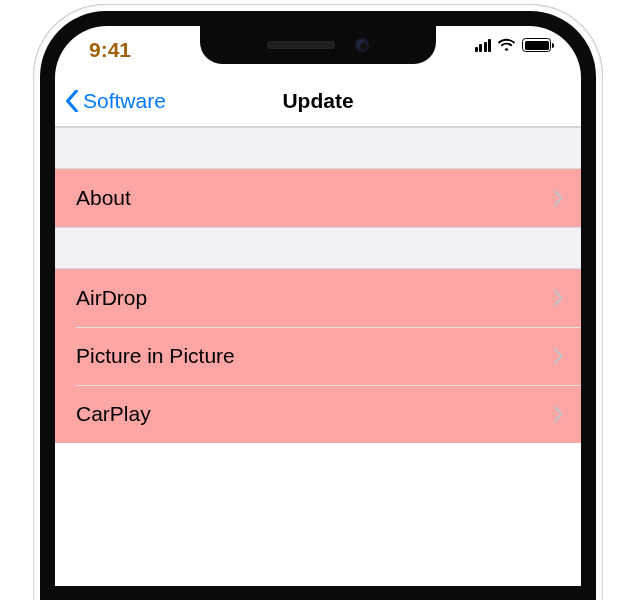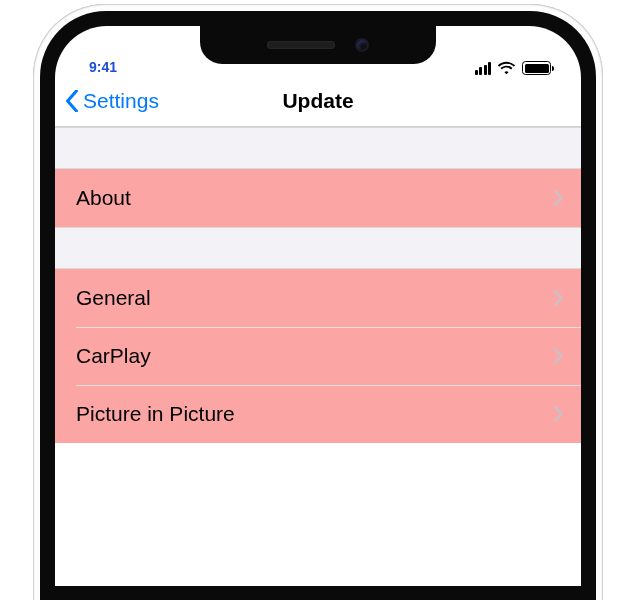--- a/index.html
+++ b/index.html
@@ -71,25 +71,25 @@
       border-radius: 50%;
       border: 2px solid #1b1b2b;
       box-shadow: inset 2px 2px 3px rgba(70,90,180,0.4);
     }
     
     
     .status-bar {
       height: 49px;
       display: flex;
       justify-content: space-between;
-      align-items: flex-end;
+      align-items: flex-start;
       padding: 12px 30px 0 34px;
       font-weight: 600;
-      font-size: 14px;
-      color: #1d4ed8;
+      font-size: 21px;
+      color: #a16207;
     }
     .status-right {
       display: flex;
       align-items: center;
       gap: 6px;
     }
     .cell-bars {
       display: flex;
       align-items: flex-end;
       gap: 1.5px;
@@ -244,21 +244,21 @@
         </div>
       </div>
 
       <div class="navbar">
         <div class="back-btn">
           <span class="back-chevron">
             <svg width="14" height="22" viewBox="0 0 12 20">
                 <path d="M10 1 2 10l8 9" stroke="#007aff" stroke-width="2.8" fill="none" stroke-linecap="round" stroke-linejoin="round"></path>
               </svg>
           </span>
-          <span>Settings</span>
+          <span>Software</span>
         </div>
         <div class="nav-title">Update</div>
       </div>
 
       <div class="section-gap"></div>
 
       <div class="list">
         <div class="row">
           <span class="row-label">About</span>
           <span class="chev">
@@ -266,40 +266,40 @@
                 <path d="M1 1l6.5 7L1 15" stroke="#c4c4c7" stroke-width="2.2" fill="none" stroke-linecap="round" stroke-linejoin="round"></path>
               </svg>
           </span>
         </div>
       </div>
 
       <div class="section-gap"></div>
 
       <div class="list">
         <div class="row">
-          <span class="row-label">General</span>
+          <span class="row-label">AirDrop</span>
+          <span class="chev">
+            <svg width="9" height="16" viewBox="0 0 9 16">
+                <path d="M1 1l6.5 7L1 15" stroke="#c4c4c7" stroke-width="2.2" fill="none" stroke-linecap="round" stroke-linejoin="round"></path>
+              </svg>
+          </span>
+        </div>
+        <div class="row">
+          <span class="row-label">Picture in Picture</span>
           <span class="chev">
             <svg width="9" height="16" viewBox="0 0 9 16">
                 <path d="M1 1l6.5 7L1 15" stroke="#c4c4c7" stroke-width="2.2" fill="none" stroke-linecap="round" stroke-linejoin="round"></path>
               </svg>
           </span>
         </div>
         <div class="row">
           <span class="row-label">CarPlay</span>
           <span class="chev">
             <svg width="9" height="16" viewBox="0 0 9 16">
                 <path d="M1 1l6.5 7L1 15" stroke="#c4c4c7" stroke-width="2.2" fill="none" stroke-linecap="round" stroke-linejoin="round"></path>
               </svg>
           </span>
         </div>
-        <div class="row">
-          <span class="row-label">Picture in Picture</span>
-          <span class="chev">
-            <svg width="9" height="16" viewBox="0 0 9 16">
-                <path d="M1 1l6.5 7L1 15" stroke="#c4c4c7" stroke-width="2.2" fill="none" stroke-linecap="round" stroke-linejoin="round"></path>
-              </svg>
-          </span>
-        </div>
       </div>
 
     </div>
   </div>
 </div>
 
 </body></html>

